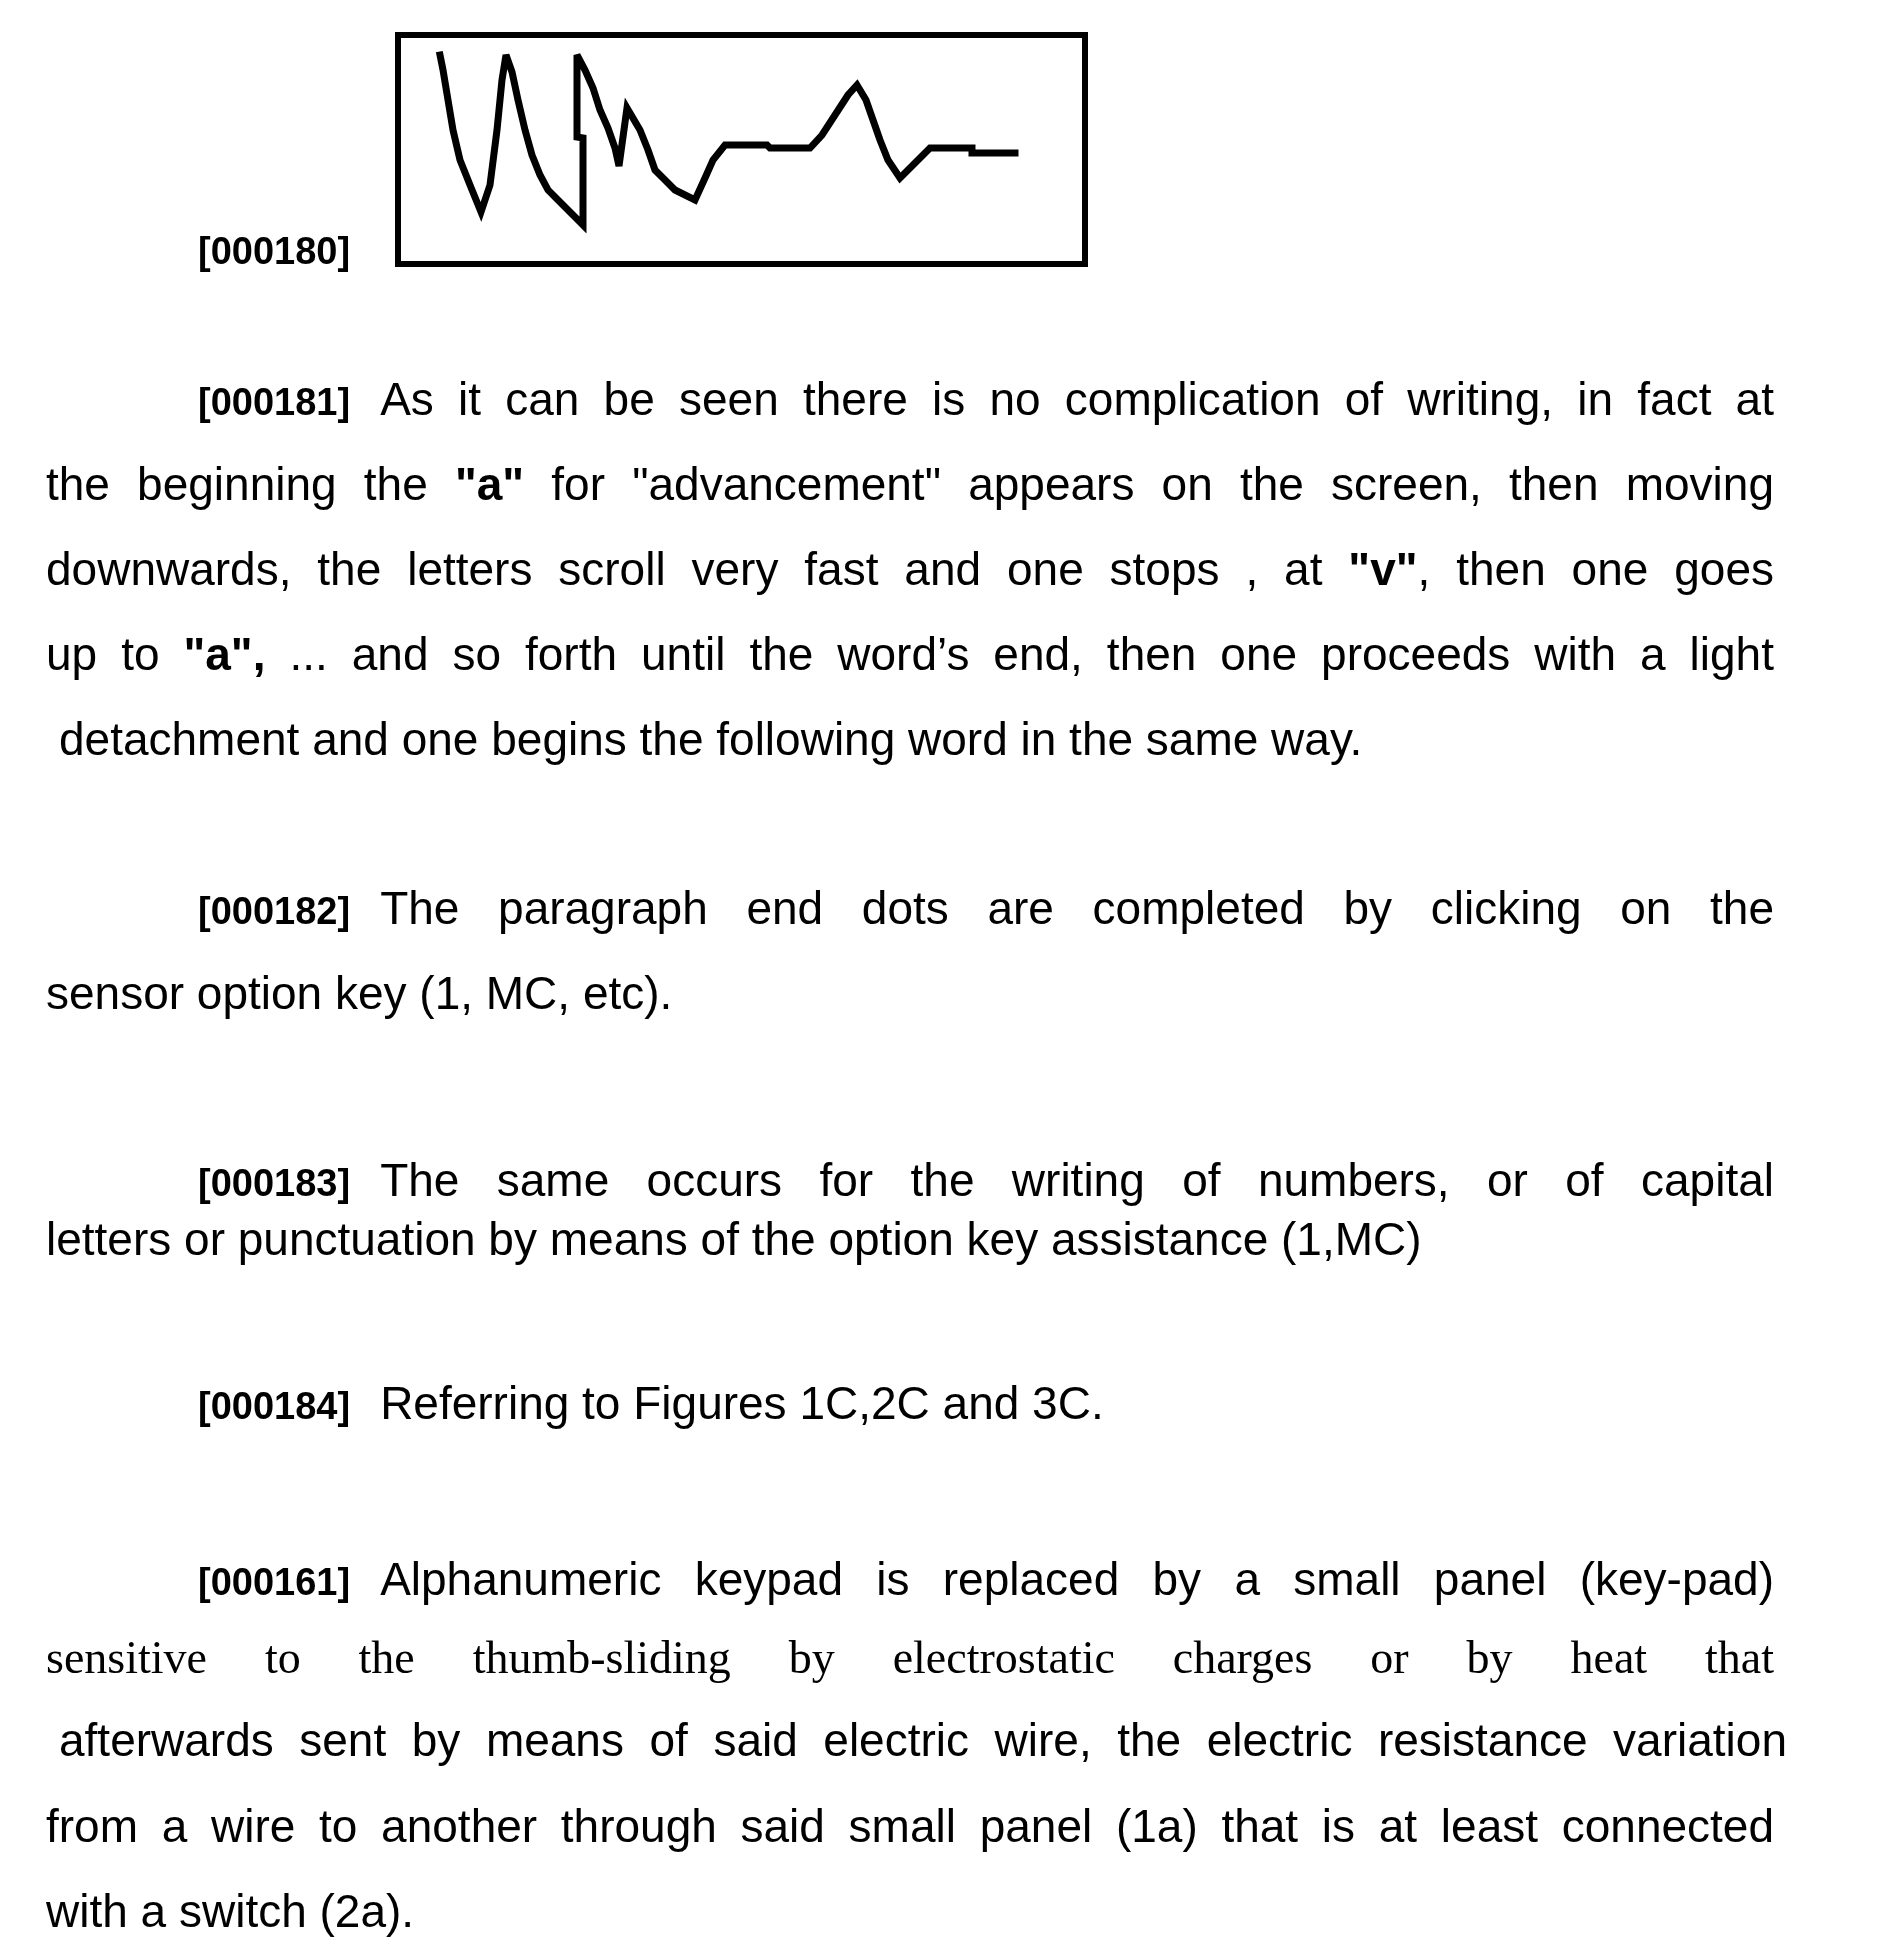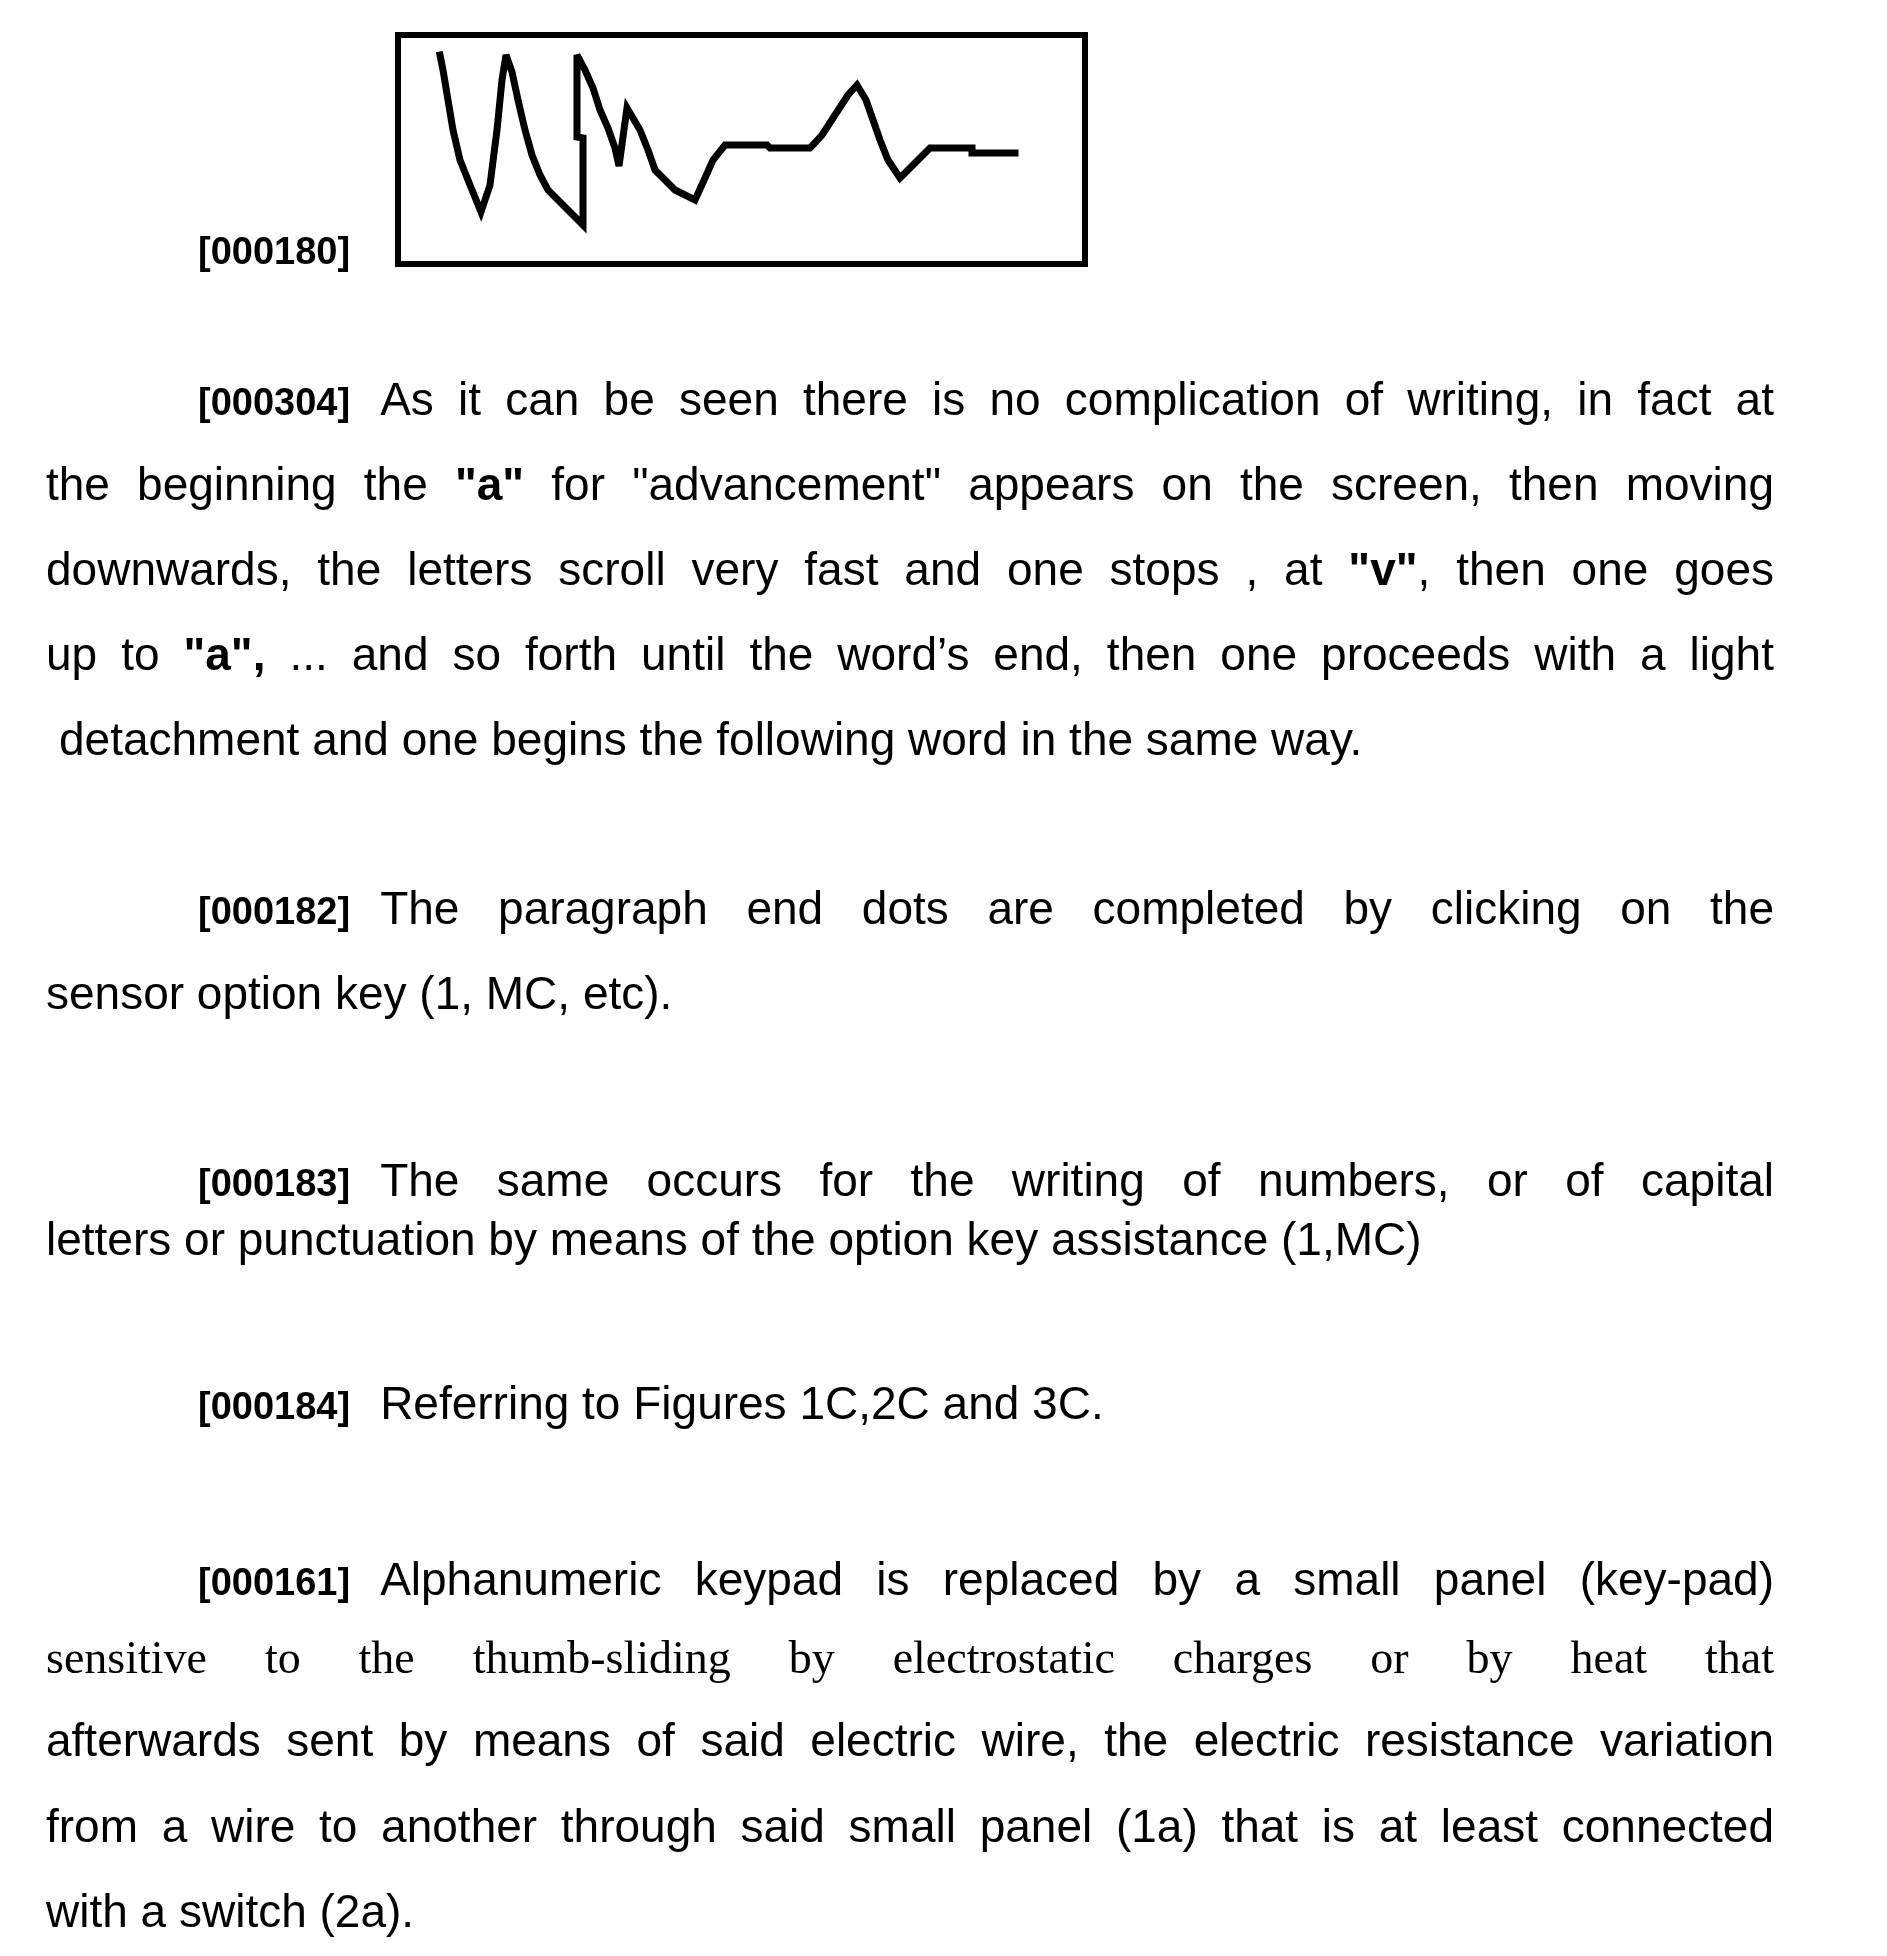--- a/index.html
+++ b/index.html
@@ -23,21 +23,21 @@
 <div class="page">
 
   <div class="fig-label para-tag">[000180]</div>
   <div class="figure-box">
     <svg width="693" height="235" viewBox="395 32 693 235">
       <polyline id="wave" fill="none" stroke="#000" stroke-width="7" stroke-linejoin="miter" stroke-linecap="square" points="440,55 443,70 448,100 453,130 460,160 470,185 481,212 490,185 497,130 502,80 506,55 512,72 518,100 525,130 532,155 540,175 548,190 558,200 568,210 583,225 583,138 577,137 577,55 585,70 593,88 600,110 608,128 615,148 619,166 627,108 640,130 648,150 655,170 665,180 675,190 695,200 705,178 713,160 725,145 767,145 770,148 810,148 822,135 835,115 848,95 857,85 866,100 873,120 880,140 888,160 900,178 910,168 920,158 930,148 972,148 972,153 1015,153"></polyline>
     </svg>
   </div>
 
   <div class="line first just" style="top:371px;">
-    <span class="para-tag">[000304]</span><span class="tag-gap"></span><span>As it can be seen there is no complication of writing, in fact at</span>
+    <span class="para-tag">[000181]</span><span class="tag-gap"></span><span>As it can be seen there is no complication of writing, in fact at</span>
   </div>
   <div class="line just" style="top:456px;">
     <span>the beginning the </span><span class="b">"a"</span><span> for "advancement" appears on the screen, then moving</span>
   </div>
   <div class="line just" style="top:541px;">
     <span>downwards, the letters scroll very fast and one stops , at </span><span class="b">"v"</span><span>, then one goes</span>
   </div>
   <div class="line just" style="top:626px;">
     <span>up to </span><span class="b">"a",</span><span> ... and so forth until the word’s end, then one proceeds with a light</span>
   </div>
@@ -62,21 +62,21 @@
   <div class="line first" style="top:1375px;">
     <span class="para-tag">[000184]</span><span class="tag-gap"></span><span>Referring to Figures 1C,2C and 3C.</span>
   </div>
 
   <div class="line first just" style="top:1551px;">
     <span class="para-tag">[000161]</span><span class="tag-gap"></span><span>Alphanumeric keypad is replaced by a small panel (key-pad)</span>
   </div>
   <div class="line just" style="top:1630px;font-family:Liberation Serif, serif;">
     <span>sensitive to the thumb-sliding by electrostatic charges or by heat that</span>
   </div>
-  <div class="line just" style="top:1712px;">
+  <div class="line just" style="top:1712px;margin-left:13px;">
     <span>afterwards sent by means of said electric wire, the electric resistance variation</span>
   </div>
   <div class="line just" style="top:1798px;">
     <span>from a wire to another through said small panel (1a) that is at least connected</span>
   </div>
   <div class="line" style="top:1875px;margin-top:8px;">
     <span>with a switch (2a).</span>
   </div>
 
 </div>

